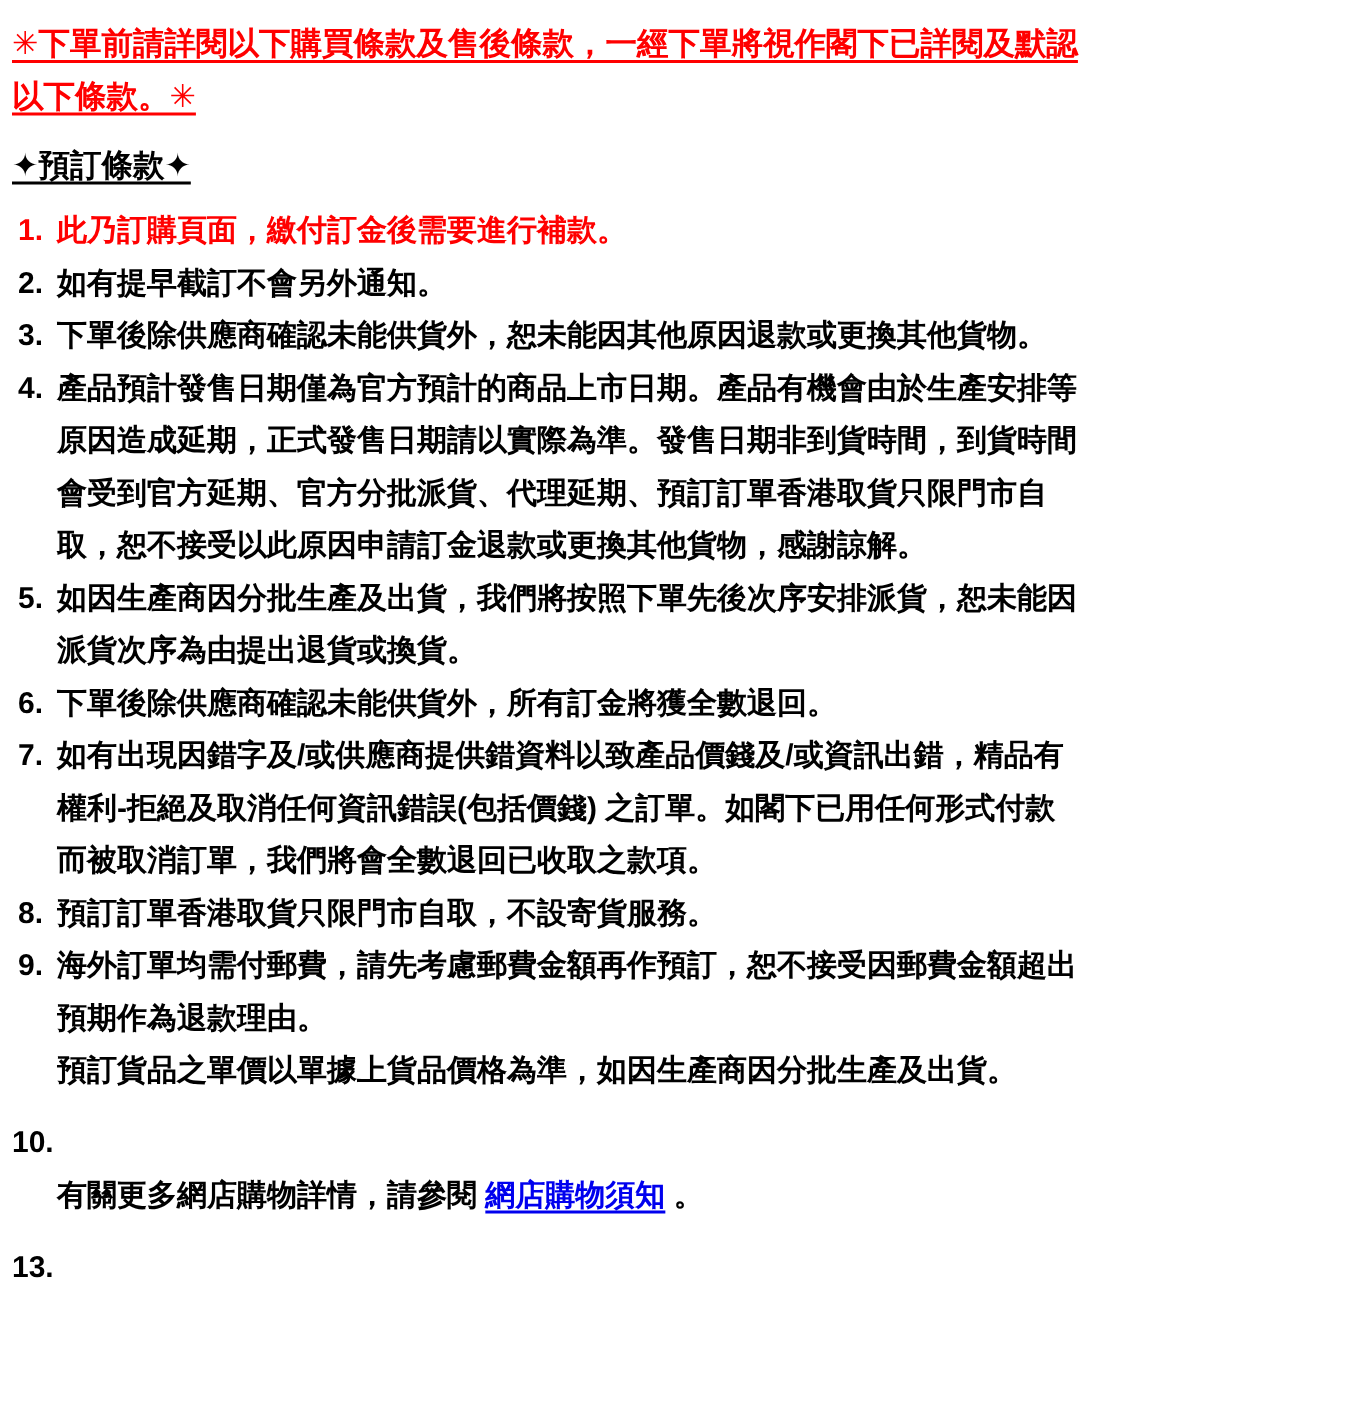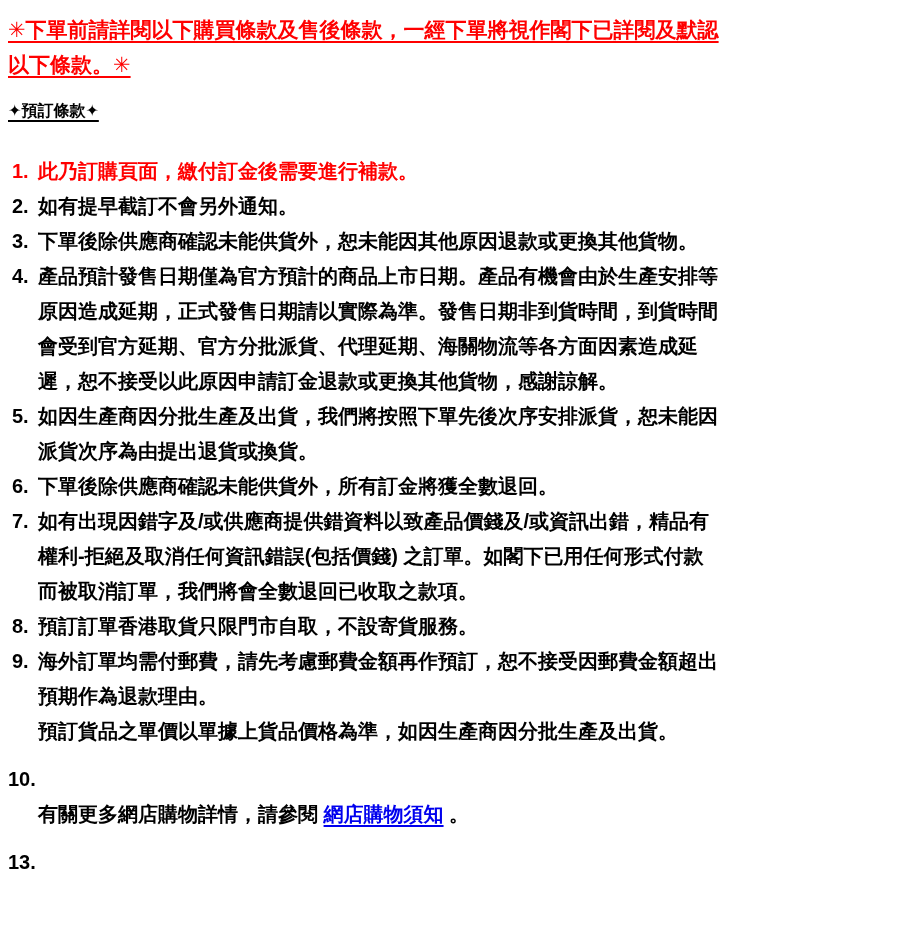--- a/index.html
+++ b/index.html
@@ -24,26 +24,26 @@
     color:var(--red);
     font-size:21px;
     line-height:35px;
     text-decoration:underline;
     text-decoration-thickness:2px;
     text-underline-offset:4px;
     margin-bottom:11px;
   }
   .heading{
     color:var(--ink);
-    font-size:16px;
+    font-size:21px;
     line-height:35px;
     text-decoration:underline;
     text-decoration-thickness:2px;
     text-underline-offset:4px;
-    margin-bottom:26px;
+    margin-bottom:9px;
   }
   .terms{
     margin:0;
     padding:0;
     list-style:none;
   }
   .term{
     display:flex;
     align-items:flex-start;
     font-size:20px;
@@ -97,21 +97,21 @@
       <div class="term">
         <span class="num">2.</span>
         <span class="body"><span>如有提早截訂不會另外通知。</span></span>
       </div>
       <div class="term">
         <span class="num">3.</span>
         <span class="body"><span>下單後除供應商確認未能供貨外，恕未能因其他原因退款或更換其他貨物。</span></span>
       </div>
       <div class="term">
         <span class="num">4.</span>
-        <span class="body"><span>產品預計發售日期僅為官方預計的商品上市日期。產品有機會由於生產安排等原因造成延期，正式發售日期請以實際為準。發售日期非到貨時間，到貨時間會受到官方延期、官方分批派貨、代理延期、海關物流等各方面因素造成延遲，恕不接受以此原因申請訂金退款或更換其他貨物，感謝諒解。</span></span>
+        <span class="body"><span>產品預計發售日期僅為官方預計的商品上市日期。產品有機會由於生產安排等原因造成延期，正式發售日期請以實際為準。發售日期非到貨時間，到貨時間會受到官方延期、官方分批派貨、代理延期、預訂訂單香港取貨只限門市自取，恕不接受以此原因申請訂金退款或更換其他貨物，感謝諒解。</span></span>
       </div>
       <div class="term">
         <span class="num">5.</span>
         <span class="body"><span>如因生產商因分批生產及出貨，我們將按照下單先後次序安排派貨，恕未能因派貨次序為由提出退貨或換貨。</span></span>
       </div>
       <div class="term">
         <span class="num">6.</span>
         <span class="body"><span>下單後除供應商確認未能供貨外，所有訂金將獲全數退回。</span></span>
       </div>
       <div class="term">

